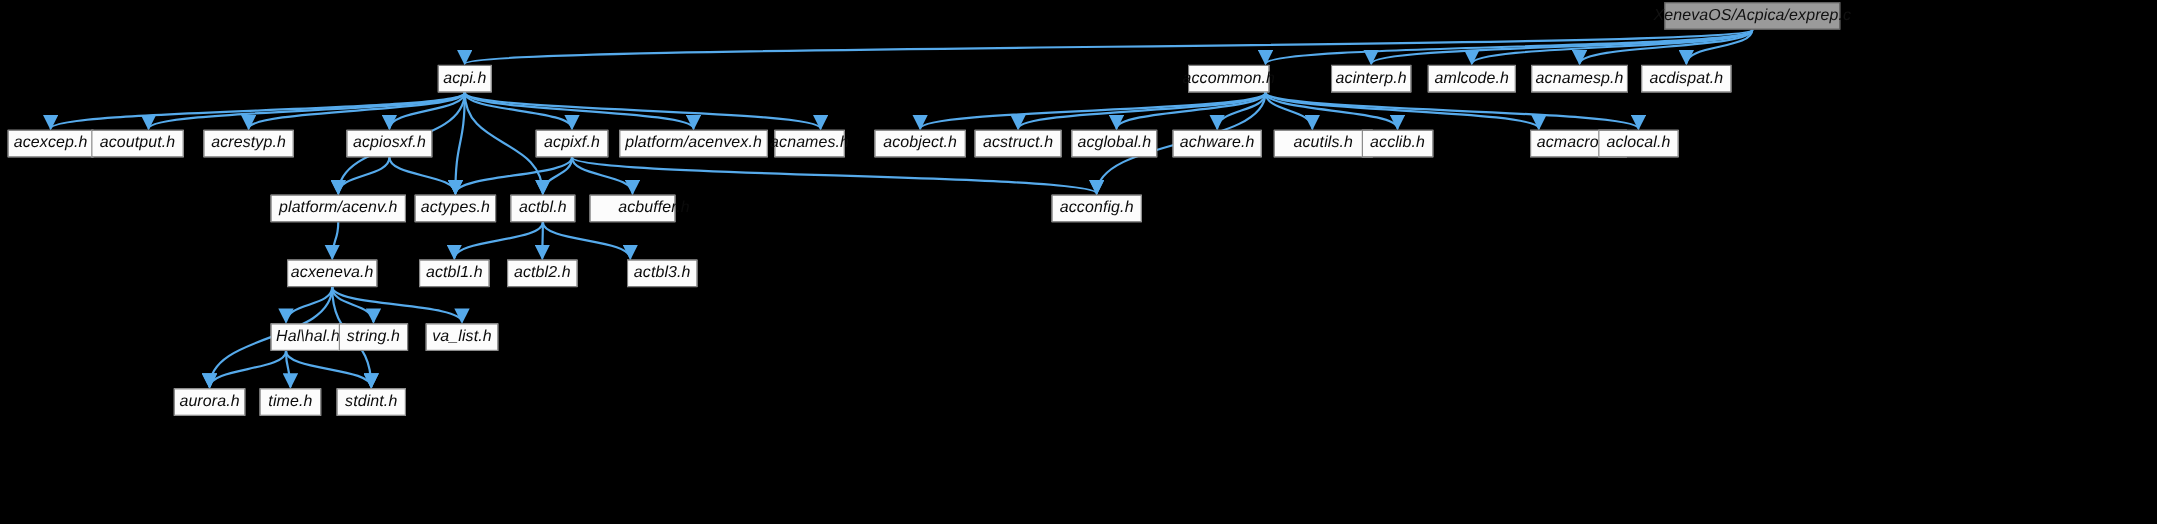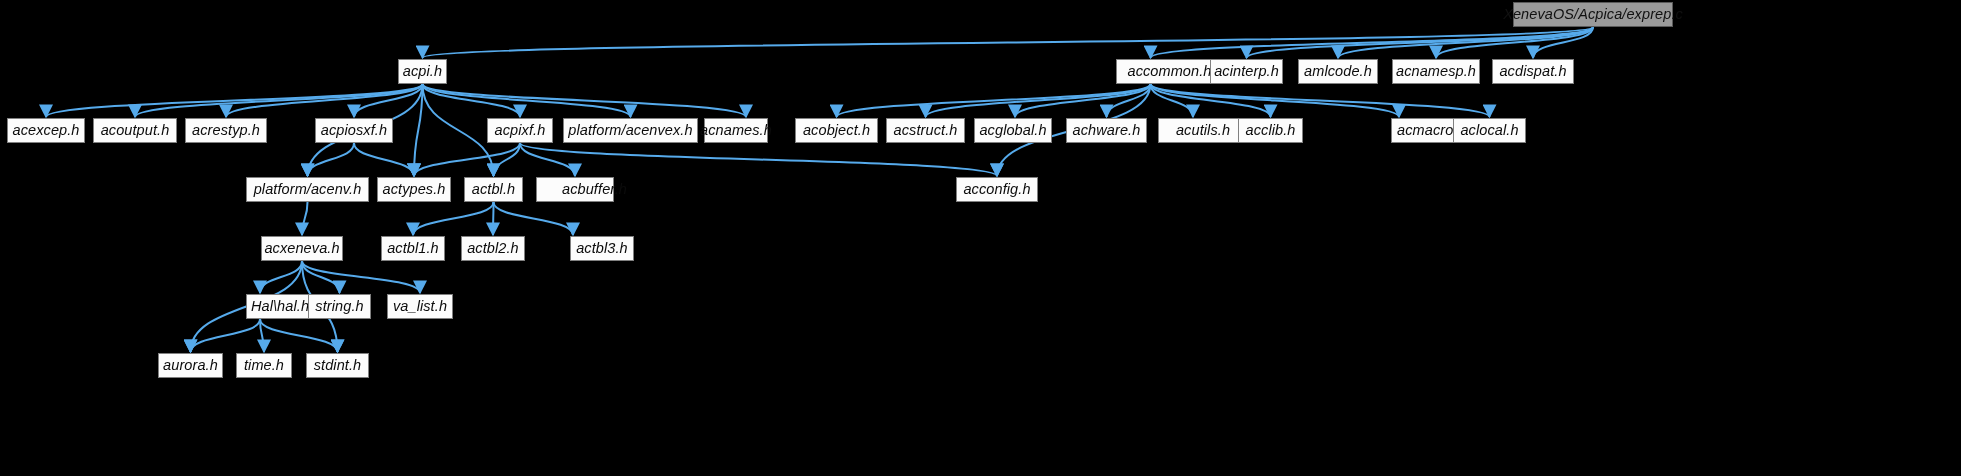--- a/index.html
+++ b/index.html
@@ -68,27 +68,27 @@
         <path d="M1150.5,84 C1150.5,102.15 1193,98.85 1193,117" class="edge" marker-end="url(#ar)"></path>
         <path d="M1150.5,84 C1150.5,102.15 1270.5,98.85 1270.5,117" class="edge" marker-end="url(#ar)"></path>
         <path d="M1150.5,84 C1150.5,102.15 1399,98.85 1399,117" class="edge" marker-end="url(#ar)"></path>
         <path d="M1150.5,84 C1150.5,102.15 1489.5,98.85 1489.5,117" class="edge" marker-end="url(#ar)"></path>
         <path d="M1150.5,84 C1150.5,134.6 997,125.4 997,176" class="edge" marker-end="url(#ar)"></path>
       </g>
   </svg>
   <div id="node-layer">
       <div class="node root" style="left: 1513px; top: 2px; width: 160px;">XenevaOS/Acpica/exprep.c</div>
       <div class="node" style="left: 398px; top: 59px; width: 49px;">acpi.h</div>
-      <div class="node" style="left: 1116px; top: 59px; width: 107px;">accommon.h</div>
+      <div class="node" style="left: 1080px; top: 59px; width: 74px;">accommon.h</div>
       <div class="node" style="left: 1210px; top: 59px; width: 73px;">acinterp.h</div>
       <div class="node" style="left: 1298px; top: 59px; width: 80px;">amlcode.h</div>
       <div class="node" style="left: 1392px; top: 59px; width: 88px;">acnamesp.h</div>
       <div class="node" style="left: 1492px; top: 59px; width: 82px;">acdispat.h</div>
       <div class="node" style="left: 7px; top: 118px; width: 78px;">acexcep.h</div>
-      <div class="node" style="left: 93px; top: 118px; width: 84px; text-align: center;">acoutput.h</div>
+      <div class="node" style="left: 83px; top: 118px; width: 84px; text-align: center;">acoutput.h</div>
       <div class="node" style="left: 185px; top: 118px; width: 82px;">acrestyp.h</div>
       <div class="node" style="left: 315px; top: 118px; width: 78px;">acpiosxf.h</div>
       <div class="node" style="left: 487px; top: 118px; width: 66px;">acpixf.h</div>
       <div class="node" style="left: 563px; top: 118px; width: 135px;">platform/acenvex.h</div>
       <div class="node" style="left: 704px; top: 118px; width: 64px;">acnames.h</div>
       <div class="node" style="left: 795px; top: 118px; width: 83px;">acobject.h</div>
       <div class="node" style="left: 886px; top: 118px; width: 79px;">acstruct.h</div>
       <div class="node" style="left: 974px; top: 118px; width: 78px;">acglobal.h</div>
       <div class="node" style="left: 1066px; top: 118px; width: 81px;">achware.h</div>
       <div class="node" style="left: 1158px; top: 118px; width: 90px;">acutils.h</div>

